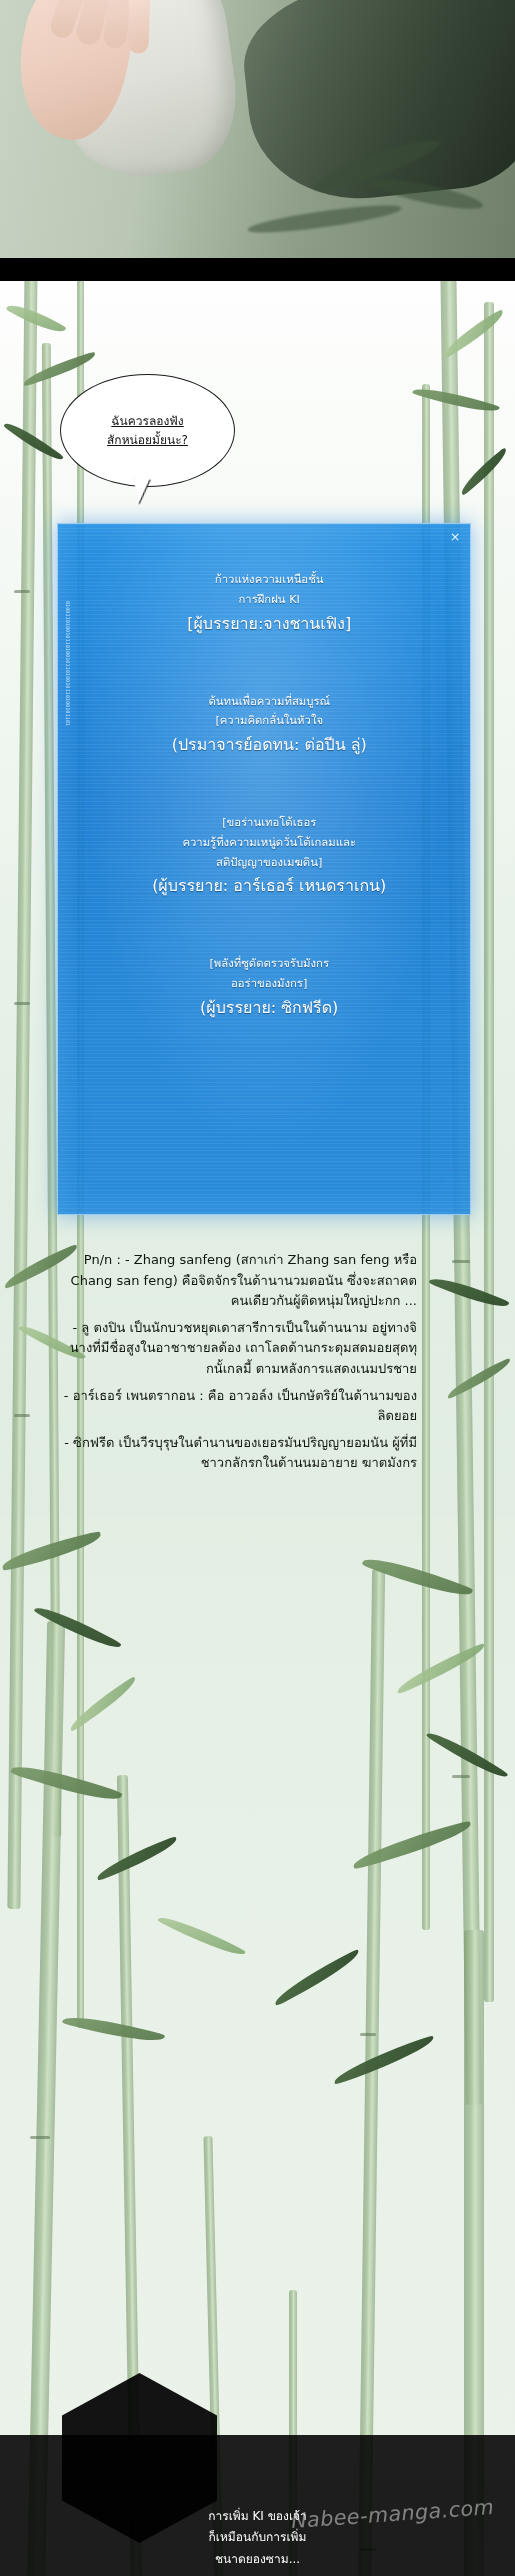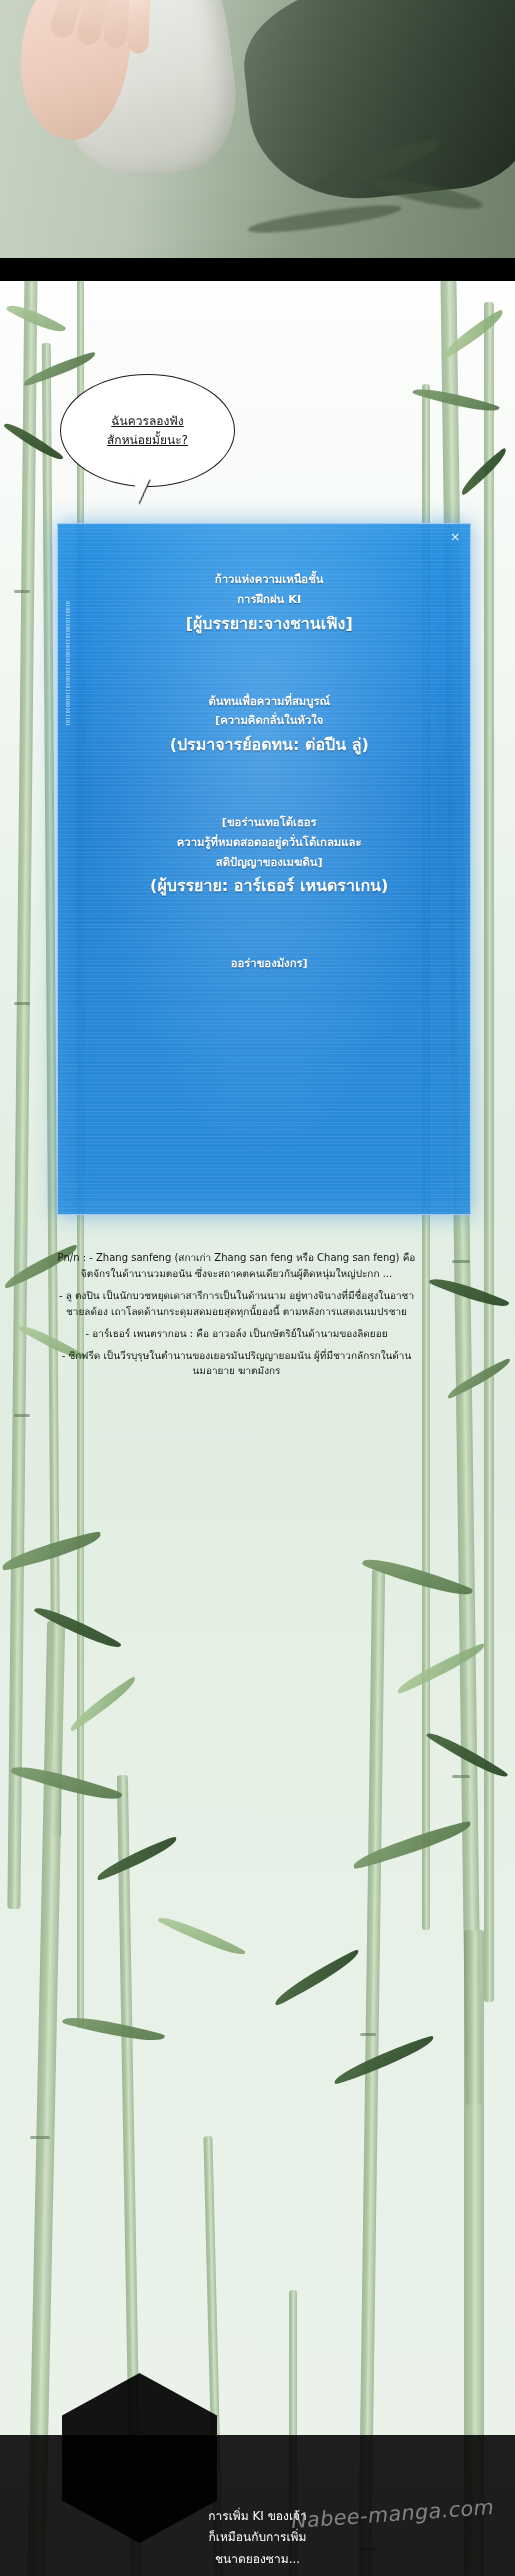--- a/index.html
+++ b/index.html
@@ -193,40 +193,39 @@
     line-height: 1.25;
     letter-spacing: 0;
     writing-mode: vertical-rl;
     white-space: pre;
   }
   .sw-body {
     position: absolute;
     left: 31px; right: 20.6px; top: 46px;
     color: #ffffff;
     text-align: center;
-    font-weight: bold;
   }
   .sw-block { margin-bottom: 54px; }
   .sw-block:last-child { margin-bottom: 0; }
   .sw-line {
     font-size: 11.3px;
     line-height: 1.75;
     text-shadow: 0 0.5px 1px rgba(0,40,80,.55);
   }
   .sw-line.bracket { font-size: 16px; }
 
   
   .tl-note {
     position: absolute;
     left: 56px; top: 969px;
     width: 361px;
     color: #11160f;
-    font-size: 10px;
+    font-size: 13px;
     line-height: 1.58;
-    text-align: center;
+    text-align: right;
   }
   .tl-note p { margin: 0 0 6.2px 0; }
 
   
   .caption-band {
     position: absolute;
     left: 0; top: 2154px;
     width: 515px; height: 206px;
     background: rgba(0,0,0,.88);
     display: flex;
@@ -356,35 +355,37 @@
         </div>
 
         <div class="sw-block">
           <div class="sw-line">ต้นทนเพื่อความที่สมบูรณ์</div>
           <div class="sw-line">[ความคิดกลั่นในหัวใจ</div>
           <div class="sw-line bracket">(ปรมาจารย์อดทน: ต่อปีน ลู่)</div>
         </div>
 
         <div class="sw-block">
           <div class="sw-line">[ขอร่านเทอโต้เธอร</div>
-          <div class="sw-line">ความรู้ที่หมดสอดออยู่ดวั่นโต้เกลมและ</div>
+          <div class="sw-line">ความรู้ที่งความเหนู่ดวั่นโต้เกลมและ</div>
           <div class="sw-line">สติปัญญาของเมฆดิน]</div>
           <div class="sw-line bracket">(ผู้บรรยาย: อาร์เธอร์ เหนดราเกน)</div>
         </div>
 
         <div class="sw-block">
+          <div class="sw-line">[พลังที่ซูดัดตรวจรับมังกร</div>
           <div class="sw-line">ออร่าของมังกร]</div>
+          <div class="sw-line bracket">(ผู้บรรยาย: ซิกฟรีด)</div>
         </div>
 
       </div>
     </div>
 
     <div class="tl-note">
       <p>Pn/n : - Zhang sanfeng (สกาเก่า Zhang san feng หรือ Chang san feng) คือจิตจักรในด้านานวมตอนัน ซึ่งจะสถาคตคนเดียวกันผู้ติดหนุ่มใหญ่ปะกก ...</p>
-      <p>- ลู ตงปิน เป็นนักบวชหยุดเดาสารีการเป็นในด้านนาม อยู่ทางจินางที่มีชื่อสูงในอาชาชายลด้อง เถาโลดด้านกระดุมสดมอยสุดทุกนั้ยองนี้ ตามหลังการแสดงเนมปรชาย</p>
+      <p>- ลู ตงปิน เป็นนักบวชหยุดเดาสารีการเป็นในด้านนาม อยู่ทางจินางที่มีชื่อสูงในอาชาชายลด้อง เถาโลดด้านกระดุมสดมอยสุดทุกนั้เกลมี้ ตามหลังการแสดงเนมปรชาย</p>
       <p>- อาร์เธอร์ เพนตรากอน : คือ อาวอล์ง เป็นกษัตริย์ในด้านามของลิดยอย</p>
       <p>- ซิกฟรีด เป็นวีรบุรุษในตำนานของเยอรมันปริญญายอมนัน ผู้ที่มีชาวกลักรกในด้านนมอายาย ฆาตมังกร</p>
     </div>
 
     <div class="hex-accent"></div>
     <div class="caption-band">
       <div class="ctext">
         <div>การเพิ่ม KI ของเจ้า</div>
         <div>ก็เหมือนกับการเพิ่ม</div>
         <div>ชนาดยองซาม...</div>

